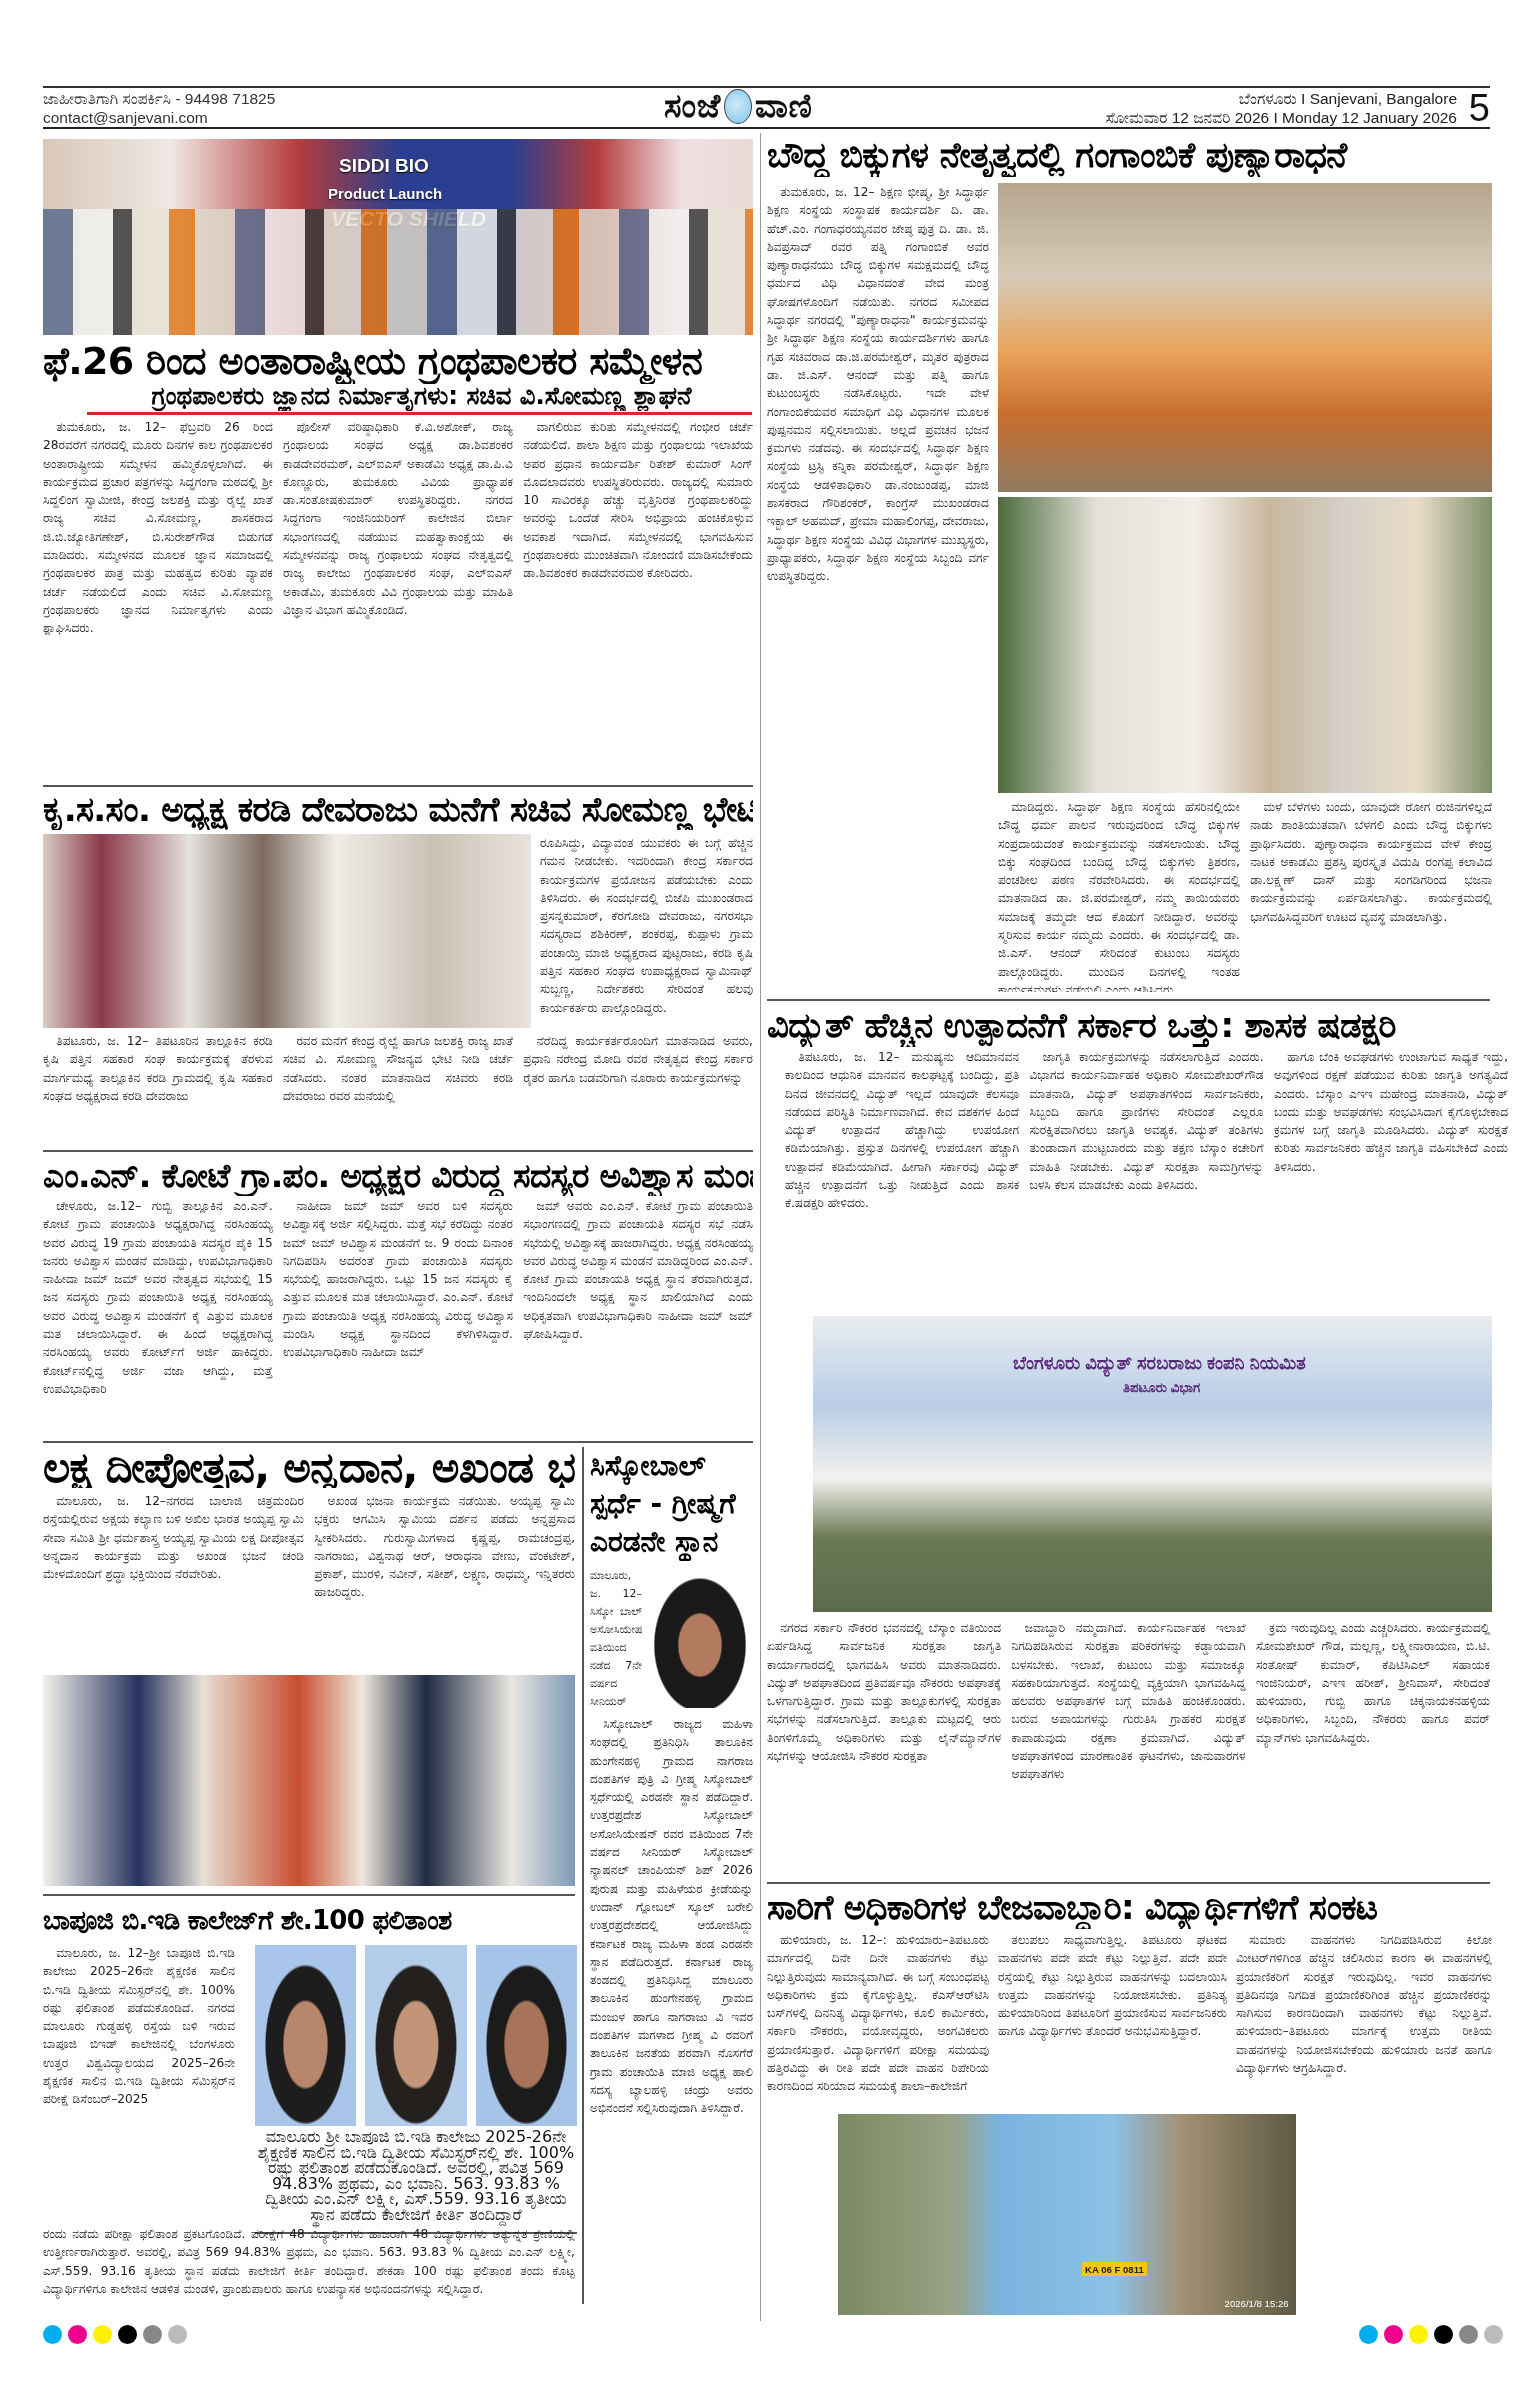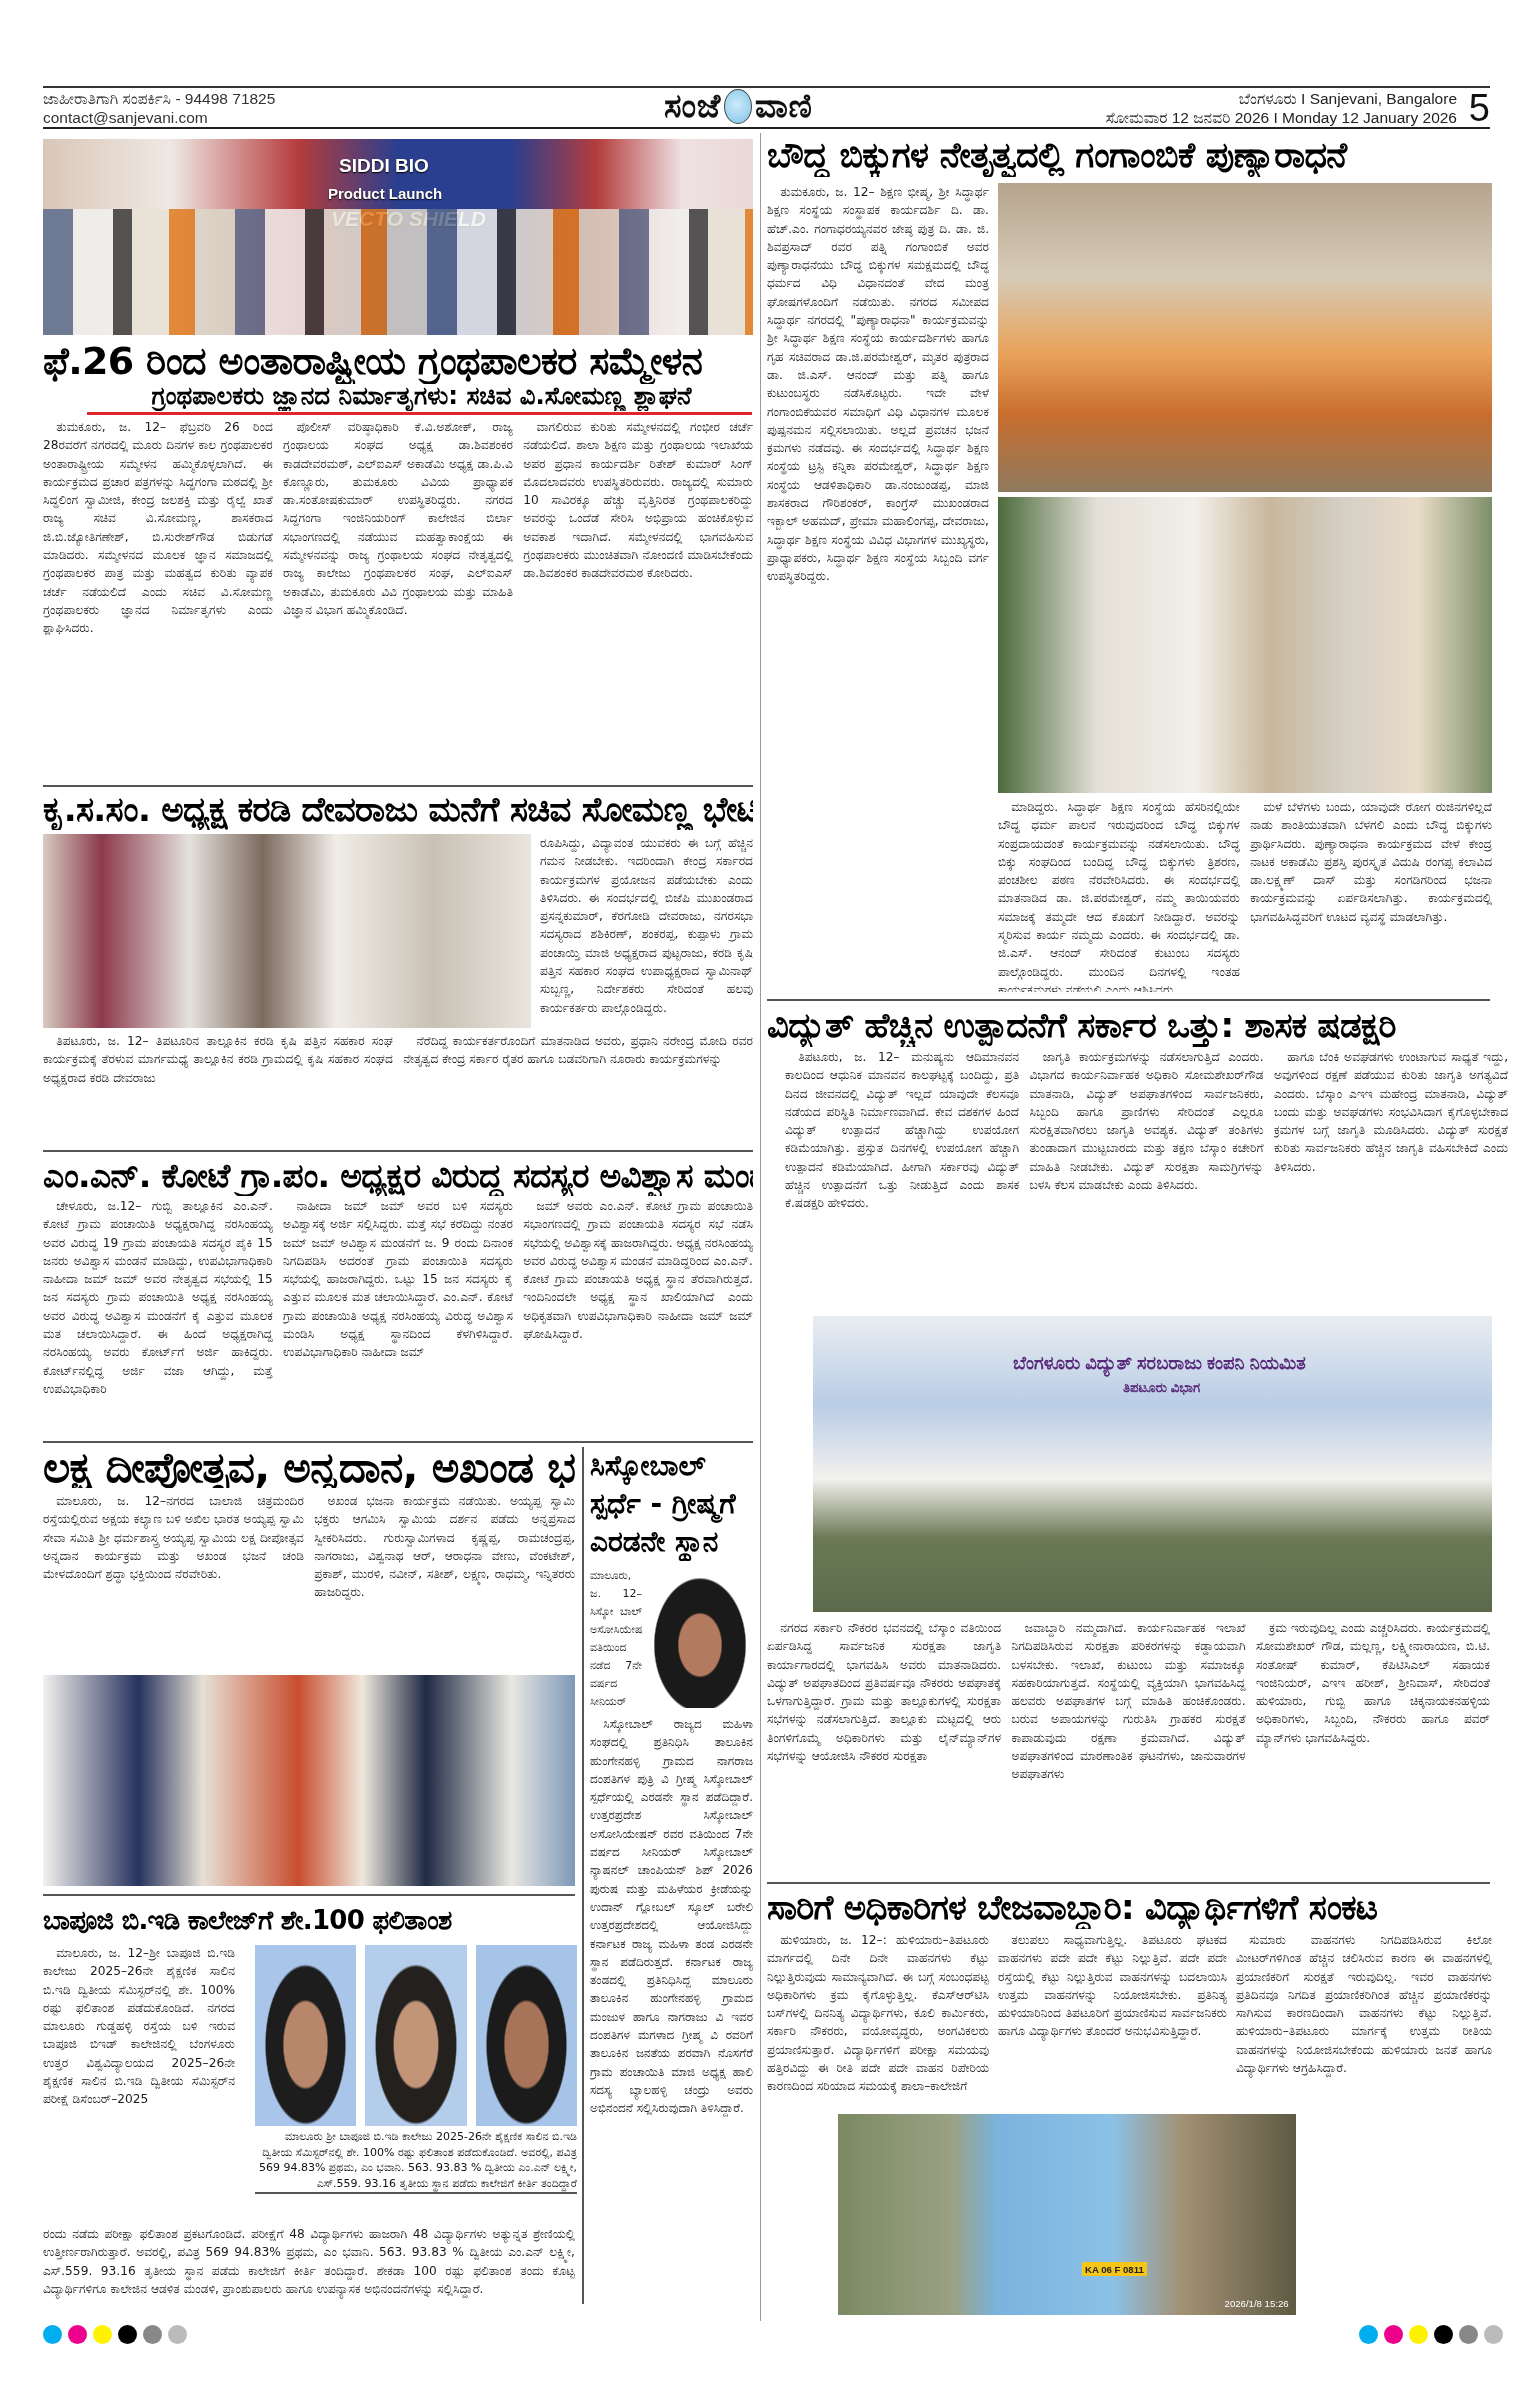--- a/index.html
+++ b/index.html
@@ -22,21 +22,21 @@
   .headline { position: absolute; font-family: "DejaVu Sans", sans-serif; font-weight: bold; color: #000; white-space: nowrap; overflow: hidden; letter-spacing: -0.7px; }
   .subhead { position: absolute; font-family: "DejaVu Sans", sans-serif; font-weight: bold; color: #000; white-space: nowrap; overflow: hidden; }
   .redline { position: absolute; height: 3px; background: #e0262b; }
   .divider { position: absolute; background: #555; height: 1.5px; }
   .vdivider { position: absolute; background: #555; width: 1.5px; }
 
   .cols { position: absolute; display: flex; gap: 10.3px; font-family: "DejaVu Sans", sans-serif; font-size: 12.2px; line-height: 18.3px; color: #1a1a1a; text-align: justify; }
   .col { flex: 1; overflow: hidden; }
   .col p { text-indent: 13.3px; }
 
-  .caption { position: absolute; text-align: right; font-size: 11px; line-height: 15.5px; color: #111; border-bottom: 2.2px solid #555; padding-bottom: 1px; }
+  .caption { position: absolute; text-align: center; font-size: 16px; line-height: 15.5px; color: #111; border-bottom: 2.2px solid #555; padding-bottom: 10px; }
 
   .regmarks { position: absolute; display: flex; gap: 6px; }
   .regmarks span { display: block; width: 19px; height: 19px; border-radius: 50%; }
 </style>
 </head>
 <body>
 
 <div class="rule top"></div>
 <div class="masthead">
   <div class="mh-left">
@@ -86,20 +86,23 @@
 <div class="cols" style="left:540px; top:834px; width:213px; height:194px;">
   <div class="col">
       <p style="text-indent:0;">ರೂಪಿಸಿದ್ದು, ವಿದ್ಯಾವಂತ ಯುವಕರು ಈ ಬಗ್ಗೆ ಹೆಚ್ಚಿನ ಗಮನ ನೀಡಬೇಕು. ಇದರಿಂದಾಗಿ ಕೇಂದ್ರ ಸರ್ಕಾರದ ಕಾರ್ಯಕ್ರಮಗಳ ಪ್ರಯೋಜನ ಪಡೆಯಬೇಕು ಎಂದು ತಿಳಿಸಿದರು. ಈ ಸಂದರ್ಭದಲ್ಲಿ ಬಿಜೆಪಿ ಮುಖಂಡರಾದ ಪ್ರಸನ್ನಕುಮಾರ್, ಕೆರಗೋಡಿ ದೇವರಾಜು, ನಗರಸಭಾ ಸದಸ್ಯರಾದ ಶಶಿಕಿರಣ್, ಶಂಕರಪ್ಪ, ಕುಪ್ಪಾಳು ಗ್ರಾಮ ಪಂಚಾಯ್ತಿ ಮಾಜಿ ಅಧ್ಯಕ್ಷರಾದ ಪುಟ್ಟರಾಜು, ಕರಡಿ ಕೃಷಿ ಪತ್ತಿನ ಸಹಕಾರ ಸಂಘದ ಉಪಾಧ್ಯಕ್ಷರಾದ ಸ್ವಾಮಿನಾಥ್ ಸುಬ್ಬಣ್ಣ, ನಿರ್ದೇಶಕರು ಸೇರಿದಂತೆ ಹಲವು ಕಾರ್ಯಕರ್ತರು ಪಾಲ್ಗೊಂಡಿದ್ದರು.</p>
     </div>
 </div>
 <div class="cols" style="left:43px; top:1032px; width:710px; height:111px;">
   <div class="col">
       <p>ತಿಪಟೂರು, ಜ. 12– ತಿಪಟೂರಿನ ತಾಲ್ಲೂಕಿನ ಕರಡಿ ಕೃಷಿ ಪತ್ತಿನ ಸಹಕಾರ ಸಂಘ ಕಾರ್ಯಕ್ರಮಕ್ಕೆ ತೆರಳುವ ಮಾರ್ಗಮಧ್ಯೆ ತಾಲ್ಲೂಕಿನ ಕರಡಿ ಗ್ರಾಮದಲ್ಲಿ ಕೃಷಿ ಸಹಕಾರ ಸಂಘದ ಅಧ್ಯಕ್ಷರಾದ ಕರಡಿ ದೇವರಾಜು</p>
     </div>
   <div class="col">
+      <p>ರವರ ಮನೆಗೆ ಕೇಂದ್ರ ರೈಲ್ವೆ ಹಾಗೂ ಜಲಶಕ್ತಿ ರಾಜ್ಯ ಖಾತೆ ಸಚಿವ ವಿ. ಸೋಮಣ್ಣ ಸೌಜನ್ಯದ ಭೇಟಿ ನೀಡಿ ಚರ್ಚೆ ನಡೆಸಿದರು. ನಂತರ ಮಾತನಾಡಿದ ಸಚಿವರು ಕರಡಿ ದೇವರಾಜು ರವರ ಮನೆಯಲ್ಲಿ</p>
+    </div>
+  <div class="col">
       <p>ನೆರೆದಿದ್ದ ಕಾರ್ಯಕರ್ತರೊಂದಿಗೆ ಮಾತನಾಡಿದ ಅವರು, ಪ್ರಧಾನಿ ನರೇಂದ್ರ ಮೋದಿ ರವರ ನೇತೃತ್ವದ ಕೇಂದ್ರ ಸರ್ಕಾರ ರೈತರ ಹಾಗೂ ಬಡವರಿಗಾಗಿ ನೂರಾರು ಕಾರ್ಯಕ್ರಮಗಳನ್ನು</p>
     </div>
 </div>
 
 <div class="divider" style="left:43px; top:1150px; width:710px;"></div>
 
 <div class="headline" style="left:43px; top:1155px; width:710px; font-size:33px; line-height:41px;">ಎಂ.ಎನ್. ಕೋಟೆ ಗ್ರಾ.ಪಂ. ಅಧ್ಯಕ್ಷರ ವಿರುದ್ಧ ಸದಸ್ಯರ ಅವಿಶ್ವಾಸ ಮಂಡನೆ</div>
 <div class="cols" style="left:43px; top:1197px; width:710px; height:235px;">
   <div class="col">
       <p>ಚೇಳೂರು, ಜ.12– ಗುಬ್ಬಿ ತಾಲ್ಲೂಕಿನ ಎಂ.ಎನ್. ಕೋಟೆ ಗ್ರಾಮ ಪಂಚಾಯಿತಿ ಅಧ್ಯಕ್ಷರಾಗಿದ್ದ ನರಸಿಂಹಯ್ಯ ಅವರ ವಿರುದ್ಧ 19 ಗ್ರಾಮ ಪಂಚಾಯತಿ ಸದಸ್ಯರ ಪೈಕಿ 15 ಜನರು ಅವಿಶ್ವಾಸ ಮಂಡನೆ ಮಾಡಿದ್ದು, ಉಪವಿಭಾಗಾಧಿಕಾರಿ ನಾಹೀದಾ ಜಮ್ ಜಮ್ ಅವರ ನೇತೃತ್ವದ ಸಭೆಯಲ್ಲಿ 15 ಜನ ಸದಸ್ಯರು ಗ್ರಾಮ ಪಂಚಾಯಿತಿ ಅಧ್ಯಕ್ಷ ನರಸಿಂಹಯ್ಯ ಅವರ ವಿರುದ್ಧ ಅವಿಶ್ವಾಸ ಮಂಡನೆಗೆ ಕೈ ಎತ್ತುವ ಮೂಲಕ ಮತ ಚಲಾಯಿಸಿದ್ದಾರೆ. ಈ ಹಿಂದೆ ಅಧ್ಯಕ್ಷರಾಗಿದ್ದ ನರಸಿಂಹಯ್ಯ ಅವರು ಕೋರ್ಟ್‌ಗೆ ಅರ್ಜಿ ಹಾಕಿದ್ದರು. ಕೋರ್ಟ್‌ನಲ್ಲಿದ್ದ ಅರ್ಜಿ ವಜಾ ಆಗಿದ್ದು, ಮತ್ತೆ ಉಪವಿಭಾಧಿಕಾರಿ</p>

